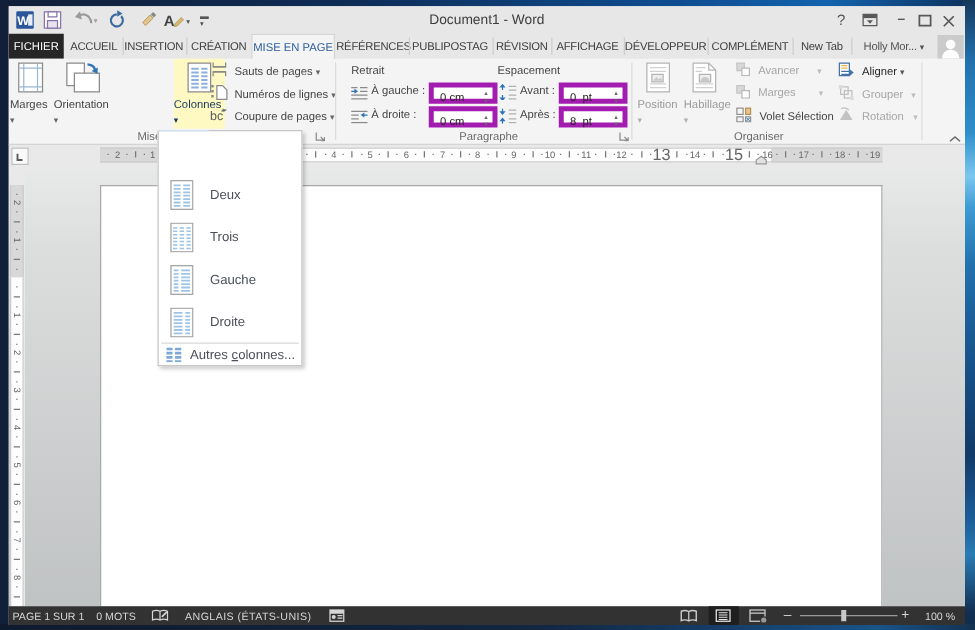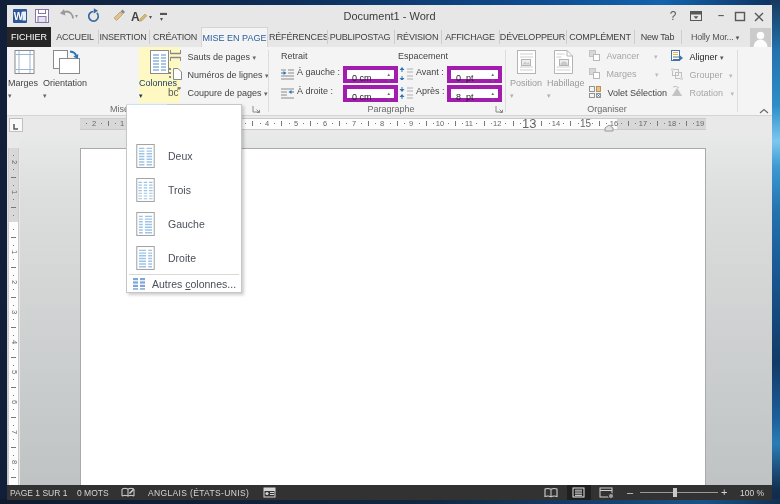--- a/index.html
+++ b/index.html
@@ -348,21 +348,21 @@
     <div style="position:absolute;left:284px;top:3px;width:10px;text-align:center;font-size:7.5px;color:#666;line-height:10px">5</div>
     <div style="position:absolute;left:313px;top:3px;width:10px;text-align:center;font-size:7.5px;color:#666;line-height:10px">6</div>
     <div style="position:absolute;left:342px;top:3px;width:10px;text-align:center;font-size:7.5px;color:#666;line-height:10px">7</div>
     <div style="position:absolute;left:370px;top:3px;width:10px;text-align:center;font-size:7.5px;color:#666;line-height:10px">8</div>
     <div style="position:absolute;left:399px;top:3px;width:10px;text-align:center;font-size:7.5px;color:#666;line-height:10px">9</div>
     <div style="position:absolute;left:428px;top:3px;width:10px;text-align:center;font-size:7.5px;color:#666;line-height:10px">10</div>
     <div style="position:absolute;left:457px;top:3px;width:10px;text-align:center;font-size:7.5px;color:#666;line-height:10px">11</div>
     <div style="position:absolute;left:486px;top:3px;width:10px;text-align:left;font-size:7.5px;color:#666;line-height:10px">12</div>
     <div style="position:absolute;left:515px;top:3px;width:10px;text-align:center;font-size:13px;color:#666;line-height:10px">13</div>
     <div style="position:absolute;left:544px;top:3px;width:10px;text-align:center;font-size:7.5px;color:#666;line-height:10px">14</div>
-    <div style="position:absolute;left:573px;top:3px;width:10px;text-align:center;font-size:10px;color:#666;line-height:10px">15</div>
+    <div style="position:absolute;left:573px;top:3px;width:10px;text-align:center;font-size:13px;color:#666;line-height:10px">15</div>
     <div style="position:absolute;left:602px;top:3px;width:10px;text-align:center;font-size:7.5px;color:#666;line-height:10px">16</div>
     <div style="position:absolute;left:631px;top:3px;width:10px;text-align:center;font-size:7.5px;color:#666;line-height:10px">17</div>
     <div style="position:absolute;left:660px;top:3px;width:10px;text-align:center;font-size:7.5px;color:#666;line-height:10px">18</div>
     <div style="position:absolute;left:688px;top:3px;width:10px;text-align:center;font-size:7.5px;color:#666;line-height:10px">19</div>
     <div style="position:absolute;left:79px;top:7px;width:1px;height:1px;background:#787878"></div>
     <div style="position:absolute;left:94px;top:7px;width:1px;height:1px;background:#787878"></div>
     <div style="position:absolute;left:101px;top:5px;width:1px;height:5px;background:#787878"></div>
     <div style="position:absolute;left:108px;top:7px;width:1px;height:1px;background:#787878"></div>
     <div style="position:absolute;left:123px;top:7px;width:1px;height:1px;background:#787878"></div>
     <div style="position:absolute;left:130px;top:5px;width:1px;height:5px;background:#787878"></div>

